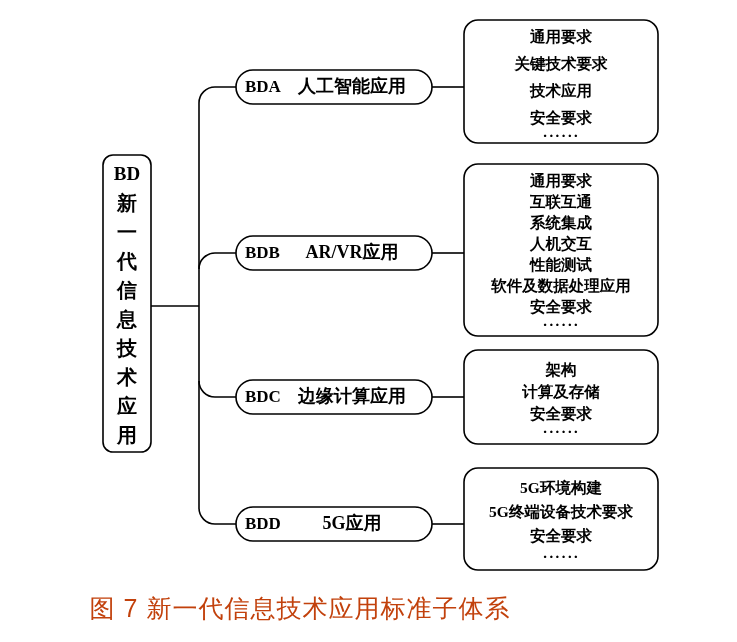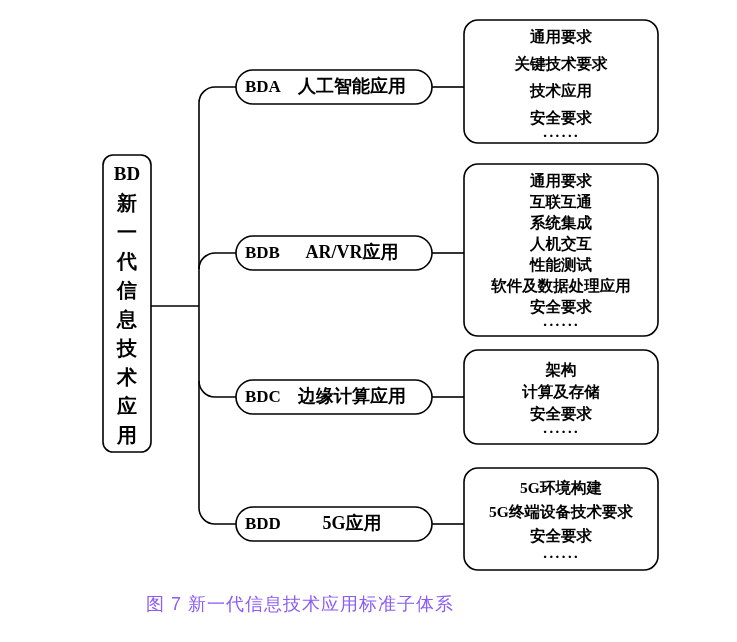--- a/index.html
+++ b/index.html
@@ -66,23 +66,23 @@
     font-size: 15.5px;
     letter-spacing: 1px;
   }
   .caption {
     position: absolute;
     left: 0;
     top: 592px;
     width: 600px;
     text-align: center;
     font-family: "Liberation Sans", "DejaVu Sans", sans-serif;
-    font-size: 18px;
+    font-size: 25px;
     font-weight: normal;
-    color: #8b5cf6;
+    color: #c2410c;
     letter-spacing: 1px;
   }
 </style>
 </head>
 <body>
 
 <div id="diagram-root">
   <svg id="diagram-svg" viewBox="0 0 737 642" xmlns="http://www.w3.org/2000/svg">
 
     <g>

